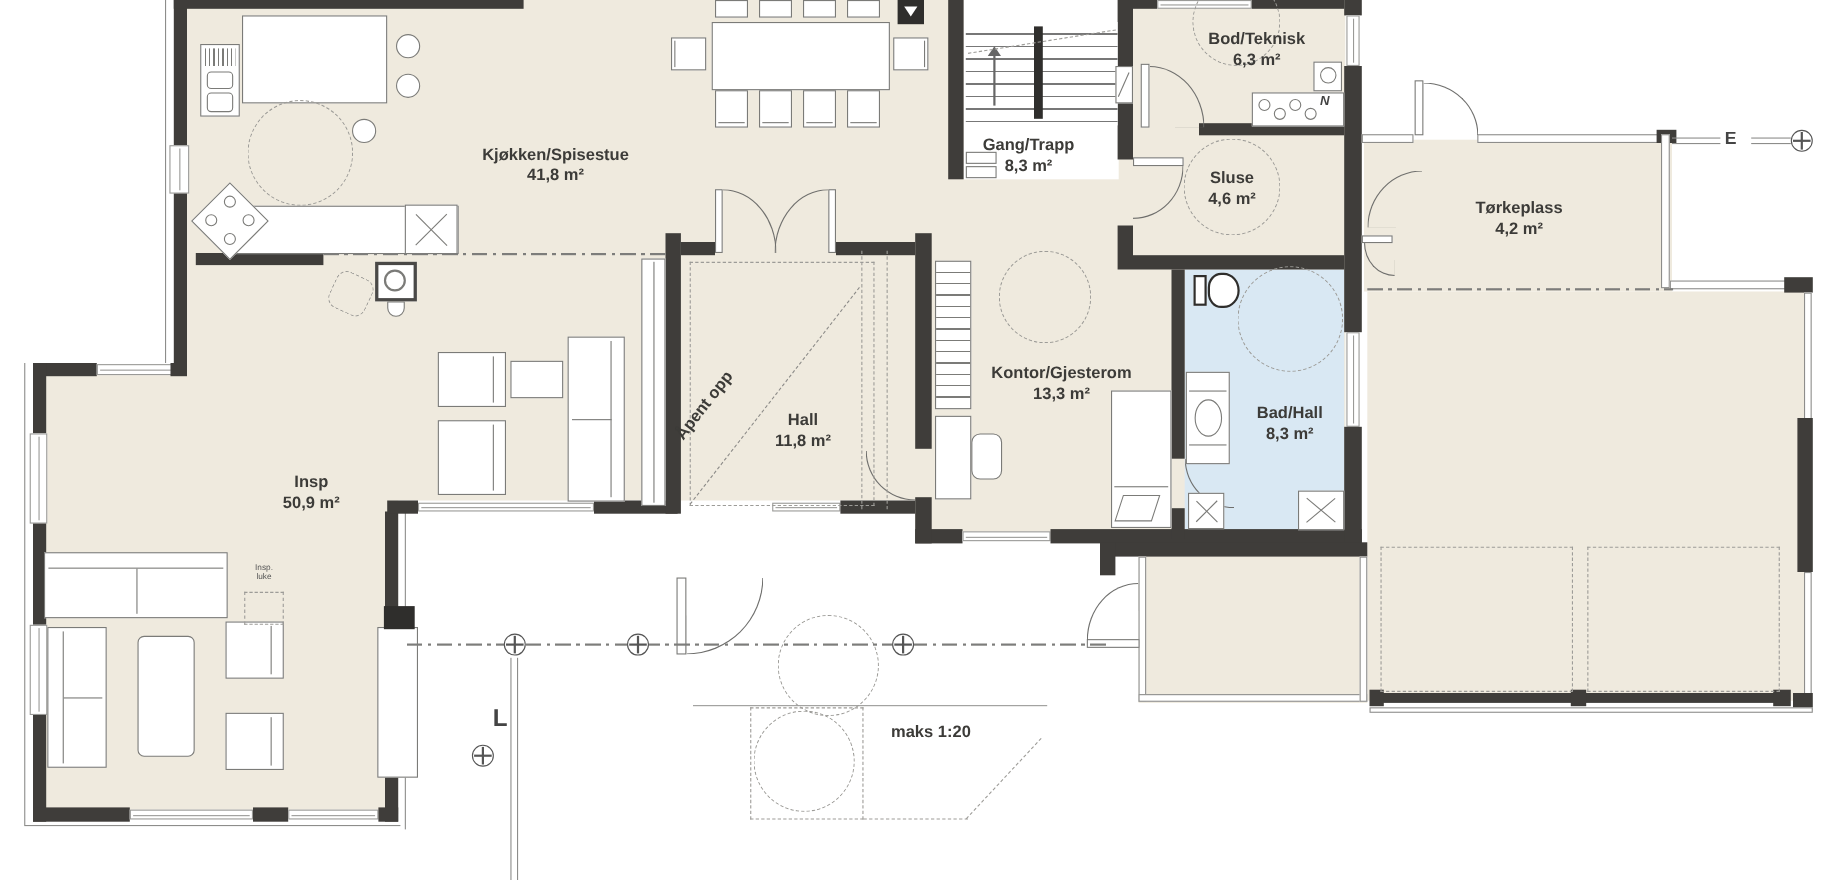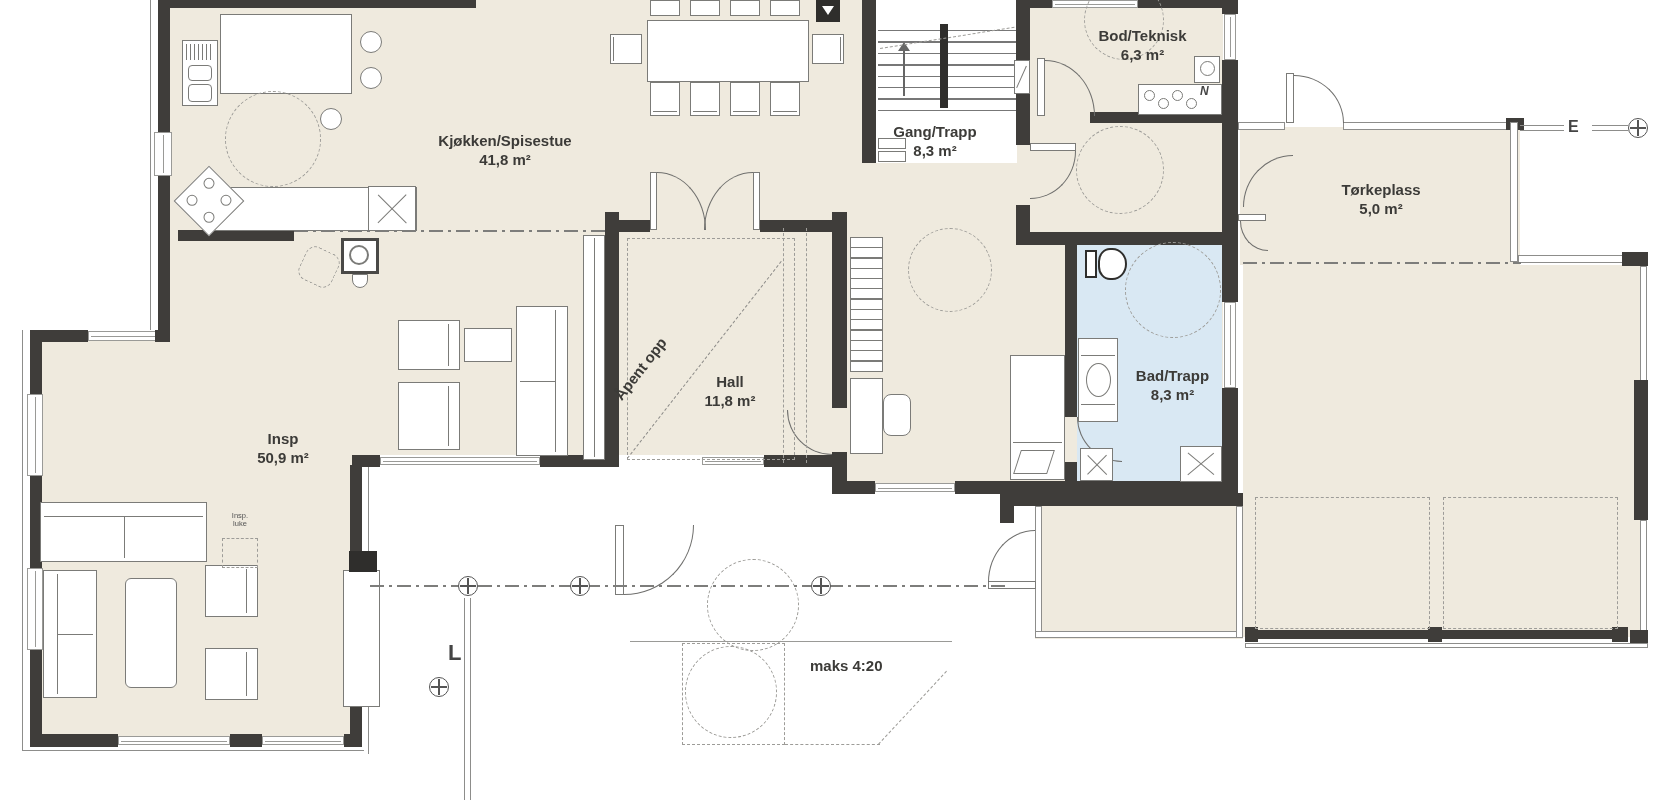--- a/index.html
+++ b/index.html
@@ -322,21 +322,21 @@
   <div class="a dashr" style="left:1255px;top:497px;width:175px;height:132px"></div>
   <div class="a dashr" style="left:1443px;top:497px;width:175px;height:132px"></div>
   <div class="a cl" style="left:1243px;top:262px;width:278px"></div>
 
   <div class="a dashc" style="left:707px;top:559px;width:92px;height:92px"></div>
   <div class="a dashr" style="left:682px;top:643px;width:103px;height:102px"></div>
   <div class="a dashc" style="left:685px;top:646px;width:92px;height:92px"></div>
   <div class="a" style="left:630px;top:641px;width:322px;height:1px;background:#9a9a97"></div>
   <div class="a dashh" style="left:878px;top:744px;width:100px;transform:rotate(-47deg);transform-origin:left top"></div>
   <div class="a dashh" style="left:785px;top:744px;width:95px"></div>
-  <span class="a label" style="left:810px;top:656px;font-weight:600">maks 4:20</span>
+  <span class="a label" style="left:810px;top:656px;font-weight:600">maks 1:20</span>
 
   <div class="a cl" style="left:370px;top:585px;width:640px"></div>
   <div class="a gmark" style="left:458px;top:576px"></div>
   <div class="a gmark" style="left:570px;top:576px"></div>
   <div class="a gmark" style="left:811px;top:576px"></div>
   <div class="a gmark" style="left:429px;top:677px"></div>
   <div class="a gl" style="left:464px;top:598px;width:1px;height:202px"></div>
   <div class="a gl" style="left:470px;top:598px;width:1px;height:202px"></div>
   <span class="a gletter" style="left:448px;top:640px;font-size:22px">L</span>
 
@@ -352,30 +352,38 @@
     <div>41,8 m²</div>
   </div>
   <div class="a label" style="left:855px;top:122px;width:160px">
     <div>Gang/Trapp</div>
     <div>8,3 m²</div>
   </div>
   <div class="a label" style="left:1060px;top:26px;width:165px">
     <div>Bod/Teknisk</div>
     <div>6,3 m²</div>
   </div>
+  <div class="a label" style="left:1045px;top:152px;width:150px">
+    <div>Sluse</div>
+    <div>4,6 m²</div>
+  </div>
   <div class="a label" style="left:1296px;top:180px;width:170px">
     <div>Tørkeplass</div>
-    <div>5,0 m²</div>
+    <div>4,2 m²</div>
   </div>
   <div class="a label" style="left:660px;top:372px;width:140px">
     <div>Hall</div>
     <div>11,8 m²</div>
   </div>
+  <div class="a label" style="left:880px;top:330px;width:170px">
+    <div>Kontor/Gjesterom</div>
+    <div>13,3 m²</div>
+  </div>
   <div class="a label" style="left:1100px;top:366px;width:145px">
-    <div>Bad/Trapp</div>
+    <div>Bad/Hall</div>
     <div>8,3 m²</div>
   </div>
   <div class="a label" style="left:228px;top:429px;width:110px">
     <div>Insp</div>
     <div>50,9 m²</div>
   </div>
 
 </div>
 
 </body></html>

